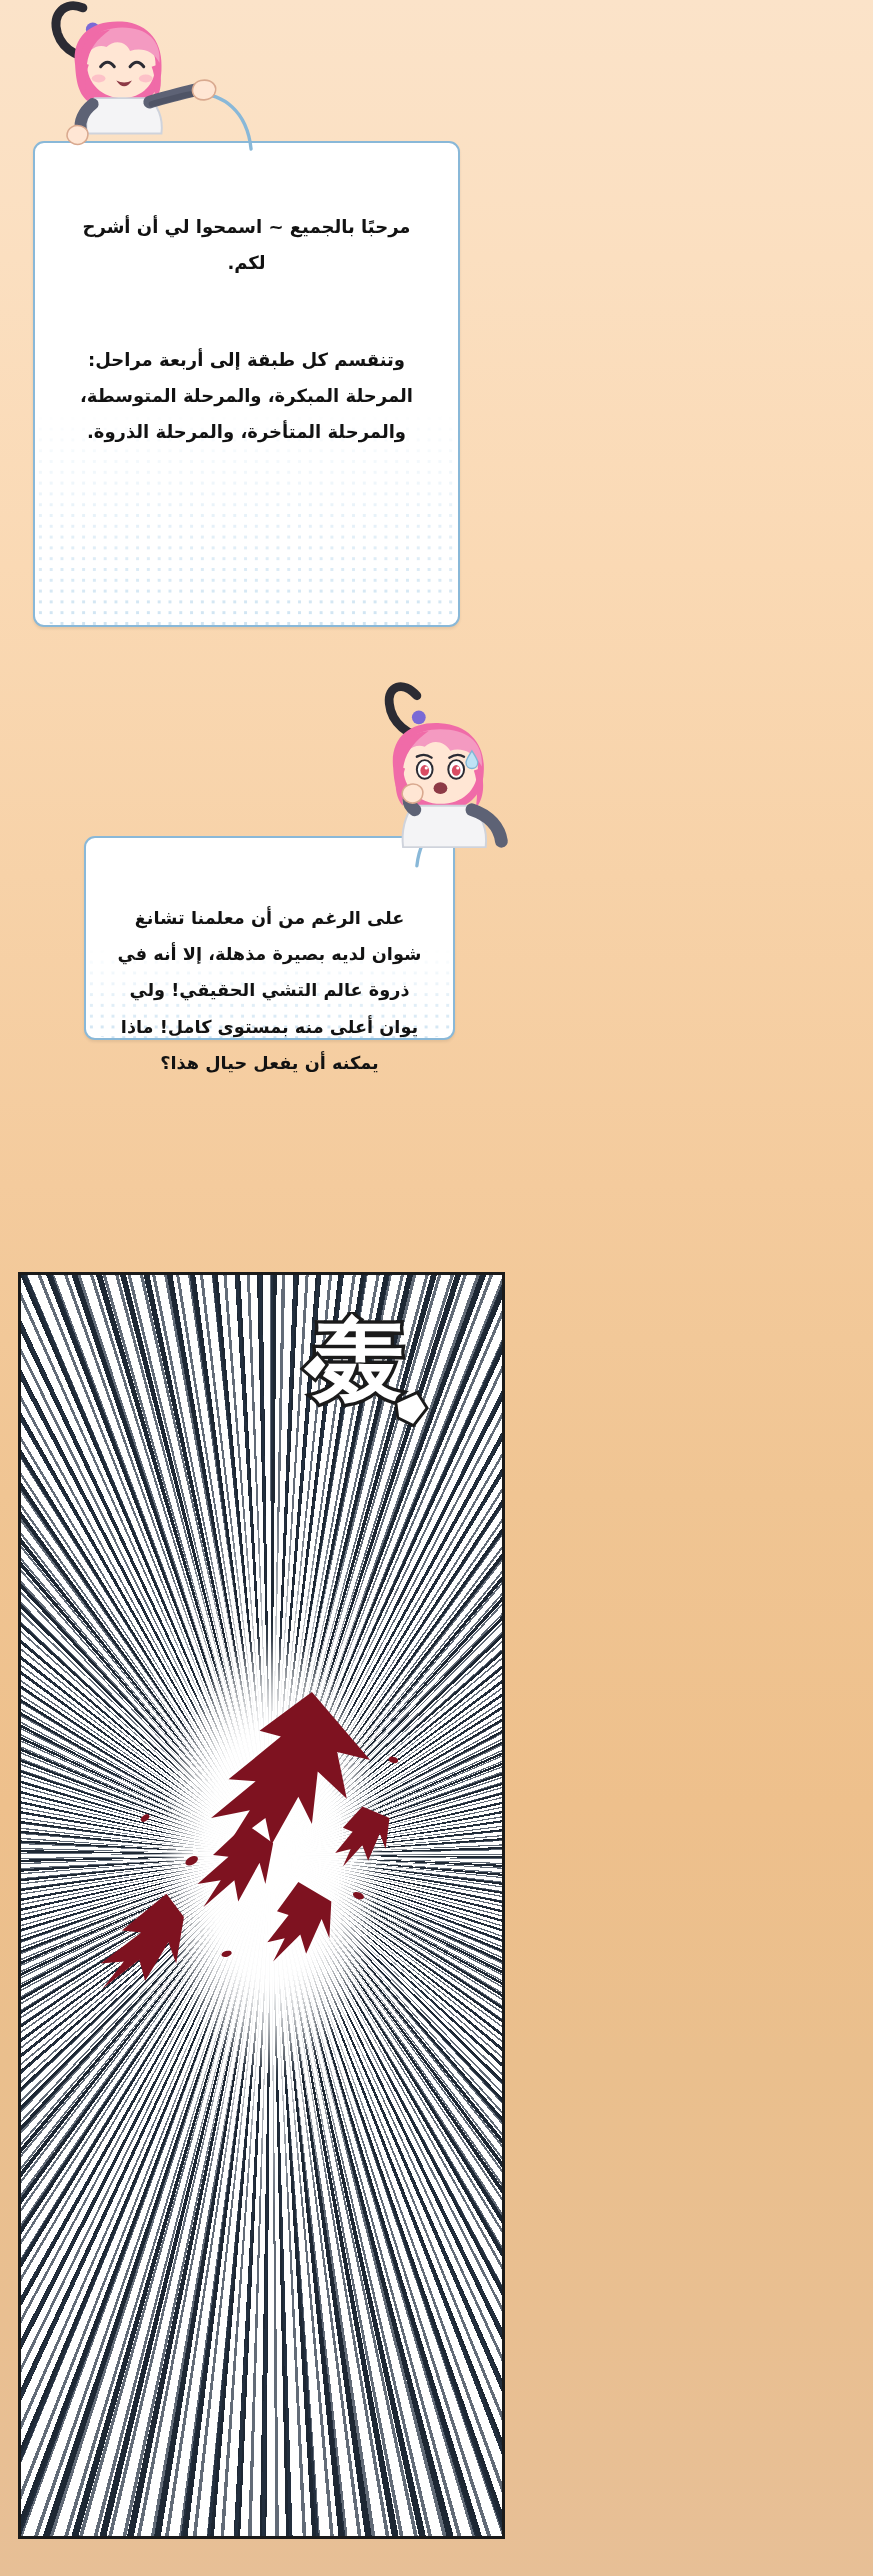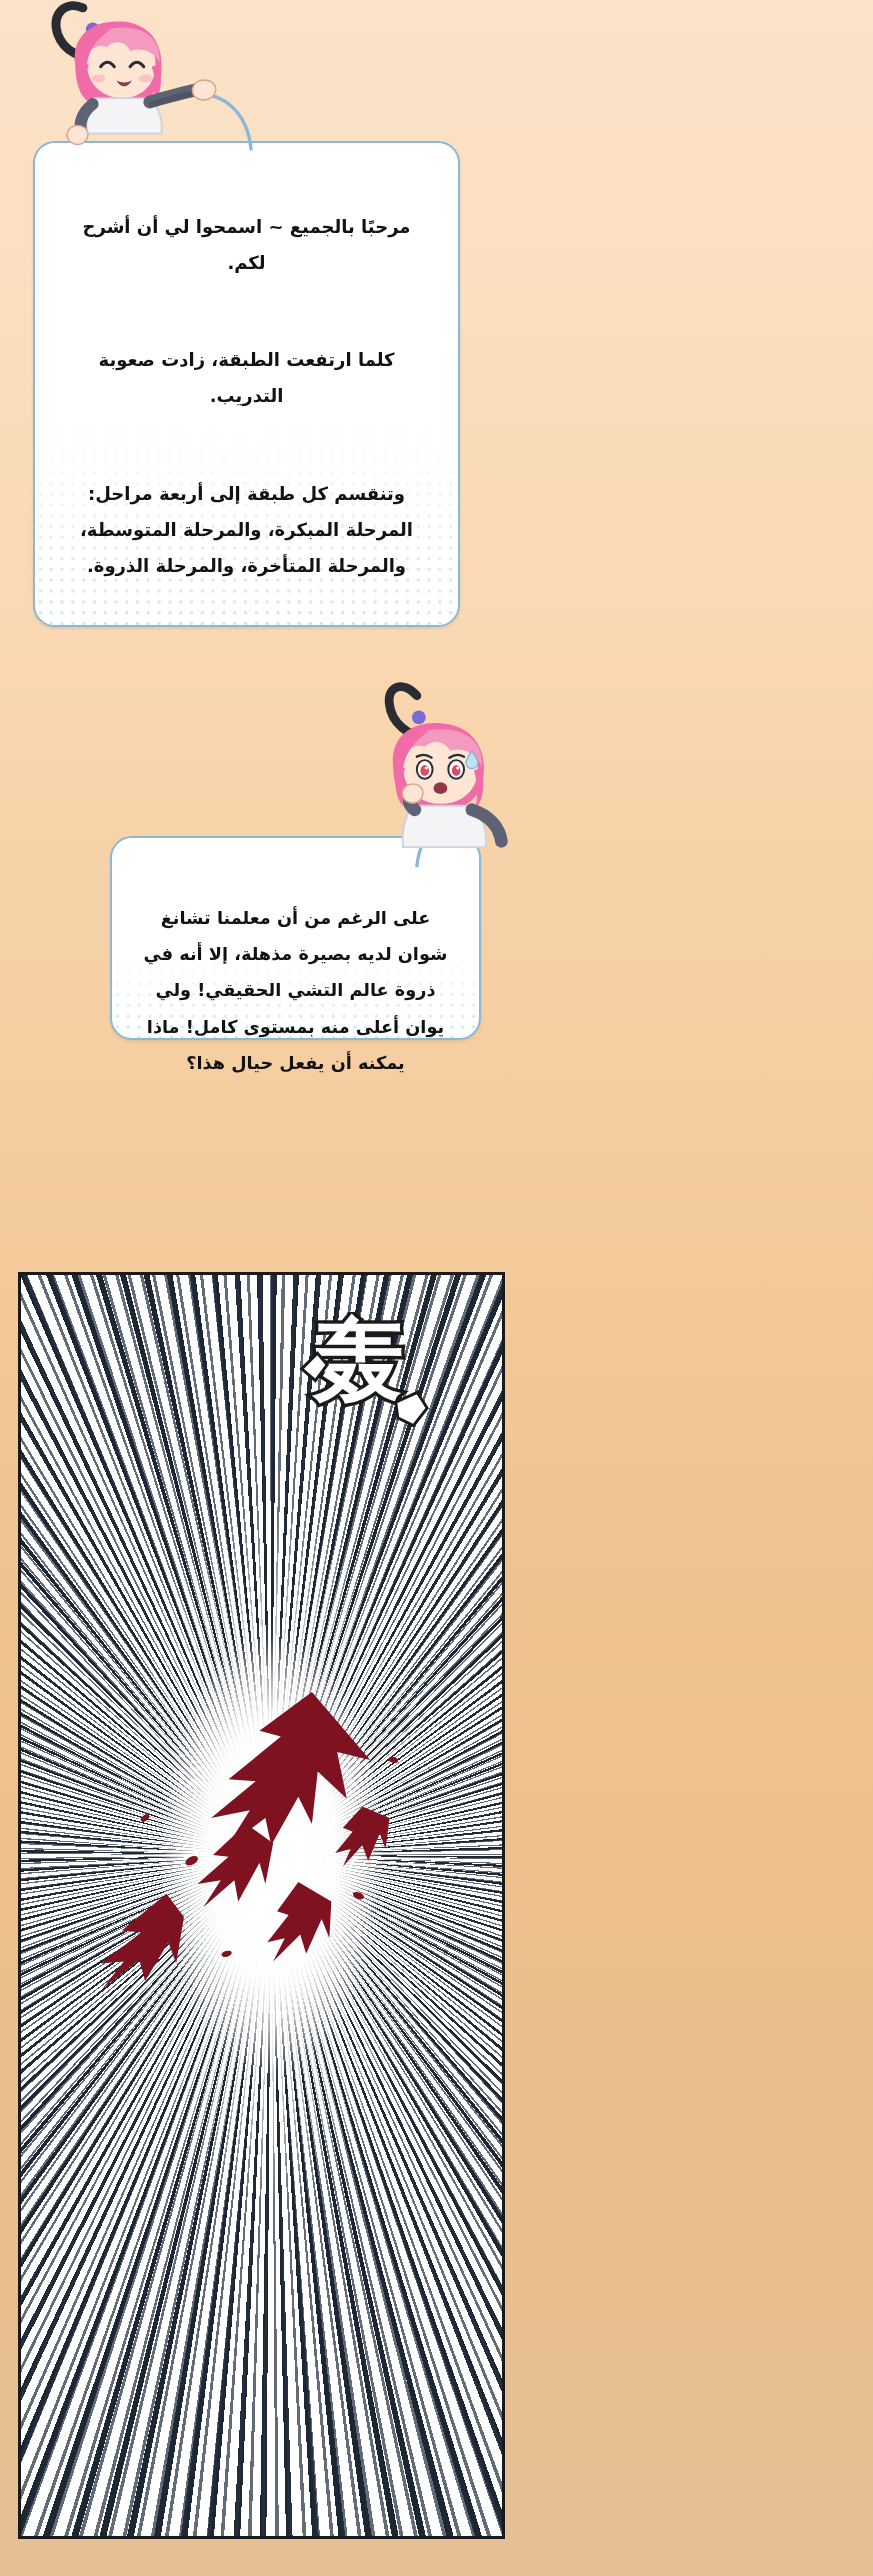--- a/index.html
+++ b/index.html
@@ -25,21 +25,21 @@
         #eabf8d 80%,
         #e9bf91 90%,
         #e7bf96 100%);
   }
 
   
   .bubble {
     position: absolute;
     background: #ffffff;
     border: 2.9px solid #89b8d8;
-    border-radius: 22px;
+    border-radius: 11px;
     box-shadow: 0 2px 2.9px rgba(0,0,0,0.08);
   }
   .bubble .dots {
     position: absolute;
     left: 0; right: 0; top: 0; bottom: 0;
     border-radius: 21.6px;
     background-image: radial-gradient(#cfe4f2 1.4px, transparent 1.5px);
     background-size: 10.8px 10.8px;
     -webkit-mask-image: linear-gradient(180deg, rgba(0,0,0,0) 55%, rgba(0,0,0,1) 100%);
     mask-image: linear-gradient(180deg, rgba(0,0,0,0) 55%, rgba(0,0,0,1) 100%);
@@ -74,21 +74,21 @@
     position: absolute;
     left: 137px;
     top: 84px;
     width: 118px;
     height: 69px;
     z-index: 3;
   }
 
   
   #bubble-2 {
-    left: 110px;
+    left: 84px;
     top: 836px;
     width: 371px;
     height: 204px;
   }
   #bubble-2 .txt { font-size: 17.7px; line-height: 2.05; padding: 25.5px 27.5px; }
   #tail-2 {
     position: absolute;
     left: 411px;
     top: 801px;
     width: 88px;
@@ -194,21 +194,20 @@
 
 <svg id="tail-1" viewBox="0 0 120 70">
   <path d="M116 66 C112 28 88 8 56 10" fill="none" stroke="#89b8d8" stroke-width="3.4" stroke-linecap="round"></path>
   <path d="M116 66 C114 36 96 18 66 18" fill="none" stroke="#ffffff" stroke-width="6" stroke-linecap="round" opacity=".0"></path>
 </svg>
 
 <div class="bubble" id="bubble-1">
   <div class="dots"></div>
   <div class="txt">
     <p>مرحبًا بالجميع ~ اسمحوا لي أن أشرح لكم.</p>
-    <p>كلما ارتفعت الطبقة، زادت صعوبة التدريب.</p>
     <p>وتنقسم كل طبقة إلى أربعة مراحل: المرحلة المبكرة، والمرحلة المتوسطة، والمرحلة المتأخرة، والمرحلة الذروة.</p>
   </div>
 </div>
 
 <div class="character" id="character-2">
   <svg viewBox="0 0 185 180" width="182" height="177">
 
     <path d="M72 18 C58 2 42 8 44 26 C46 46 64 60 82 60" fill="none" stroke="#2b2b33" stroke-width="9" stroke-linecap="round"></path>
     <ellipse cx="74" cy="40" rx="7" ry="7" fill="#7a6ad6"></ellipse>
 

